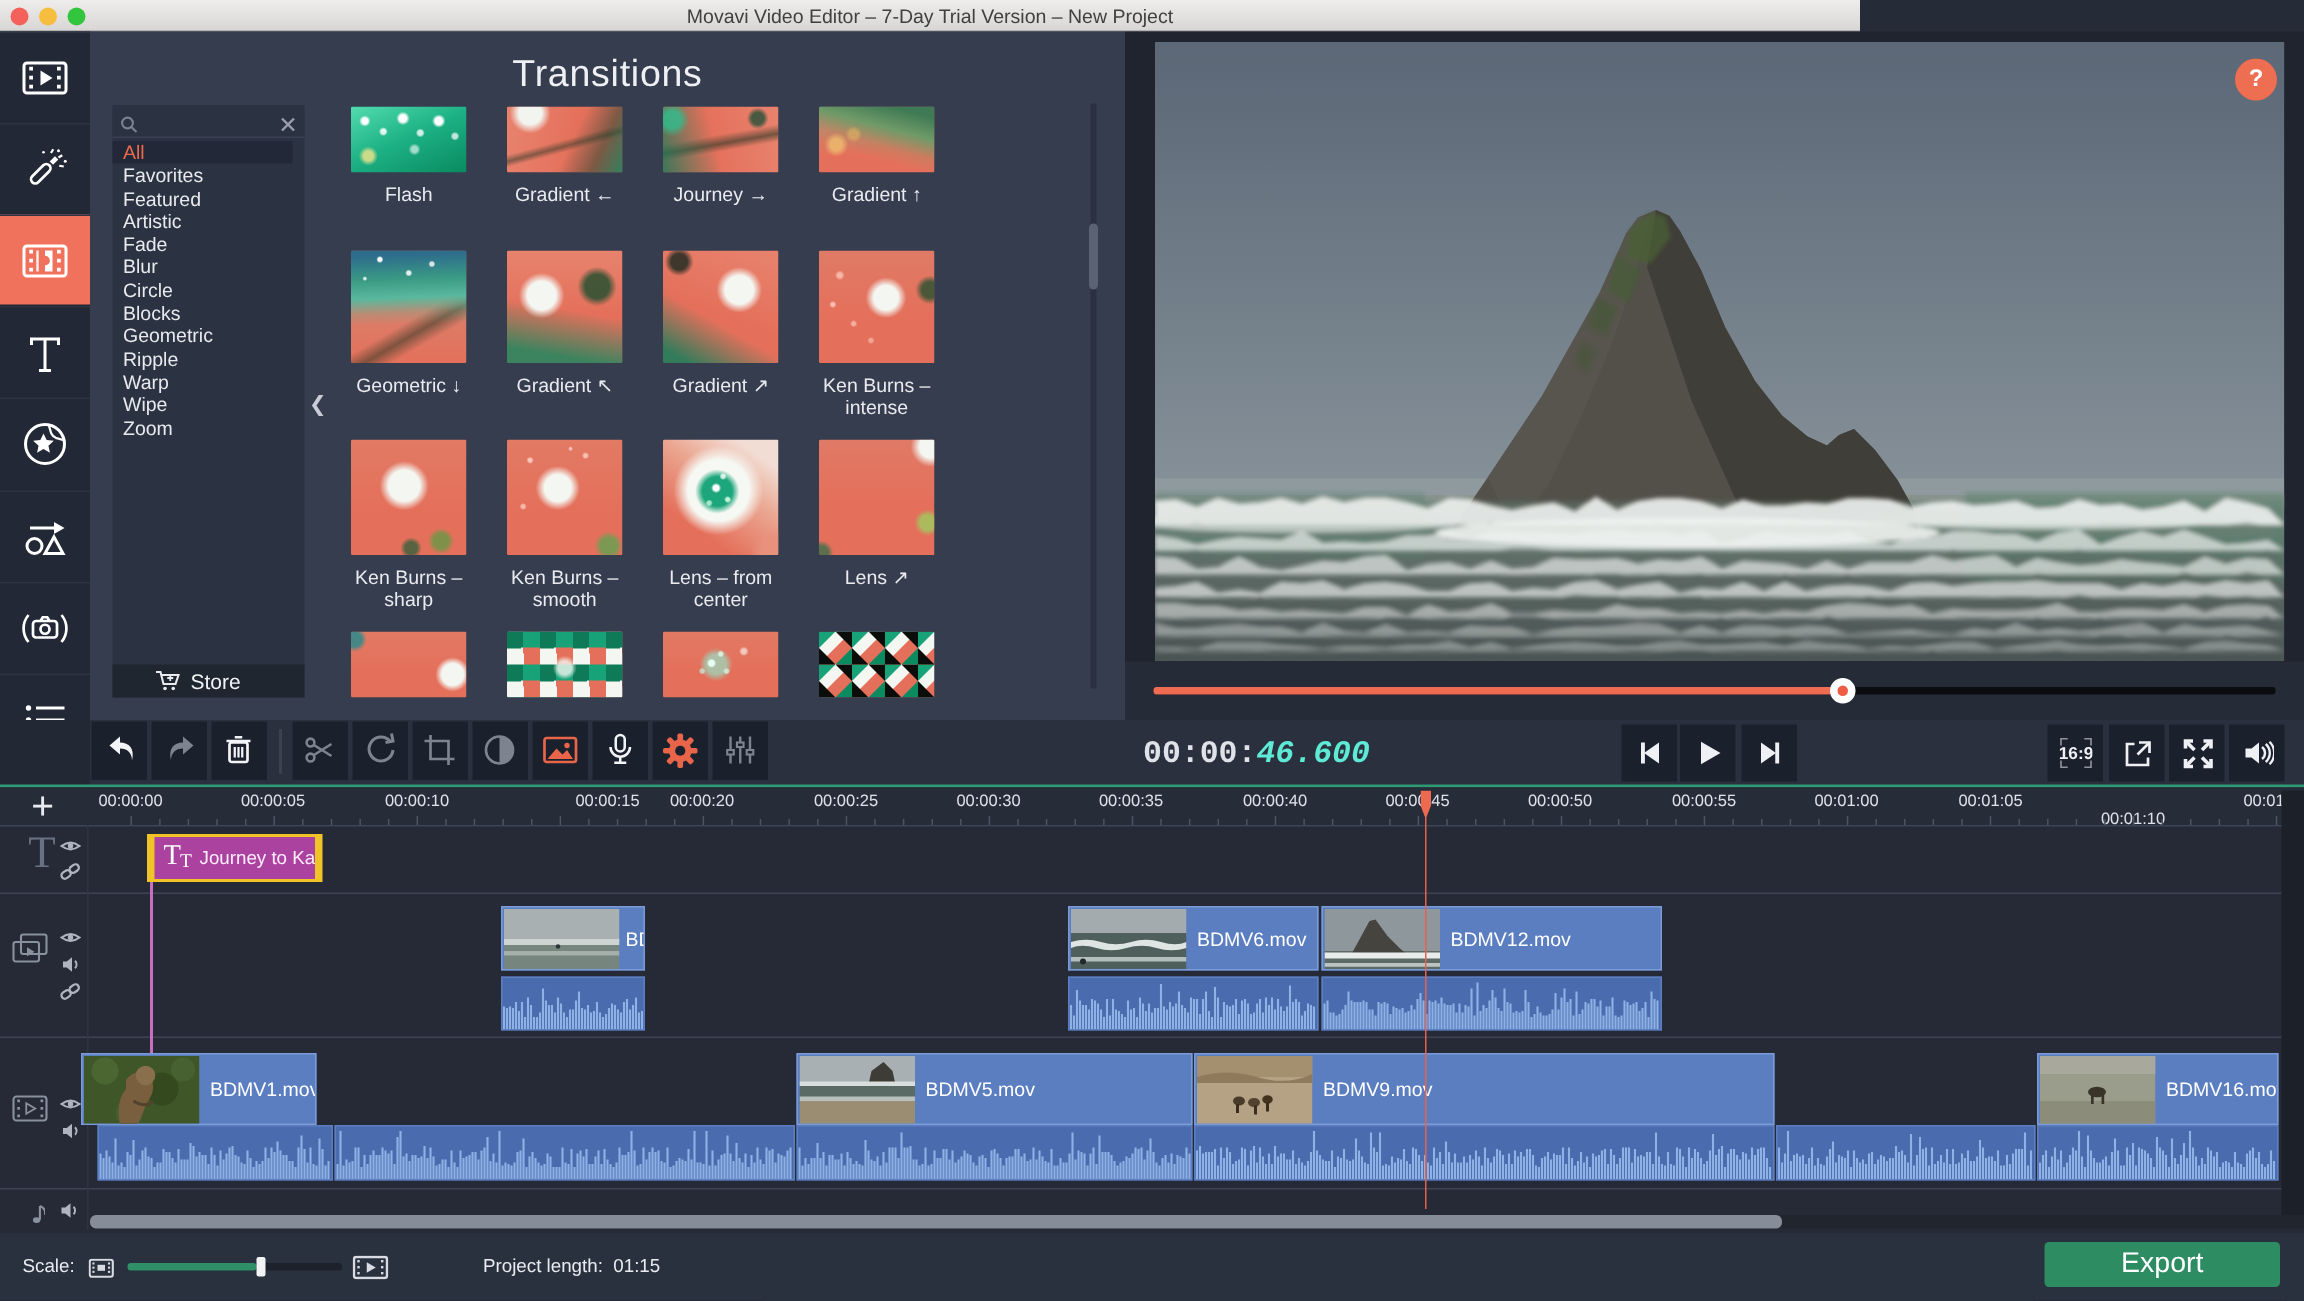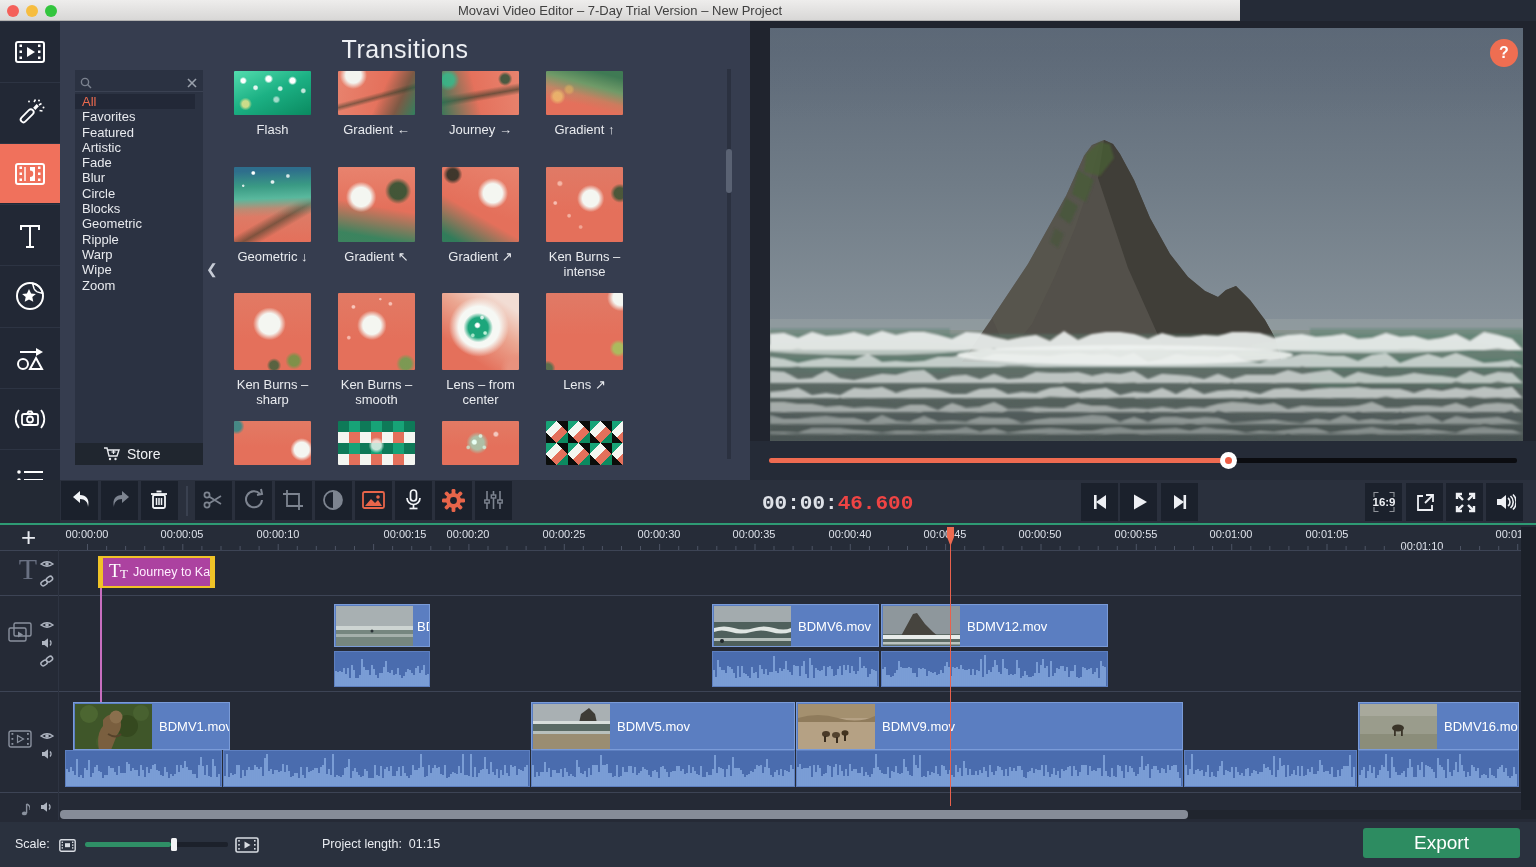--- a/index.html
+++ b/index.html
@@ -405,21 +405,21 @@
           <path d="M3 8 L3 3 L8 3 M15 3 L20 3 L20 8 M20 15 L20 20 L15 20 M8 20 L3 20 L3 15" fill="none" stroke="#eef0f4" stroke-width="2.4"></path>
           <path d="M3 3 l6 6 M20 3 l-6 6 M20 20 l-6 -6 M3 20 l6 -6" stroke="#eef0f4" stroke-width="2.4"></path>
         </svg>
       </div>
 <div class="pbtn" style="left:1426px;">
         <svg class="abs" style="left:8px;top:8px;" width="22" height="22" viewBox="0 0 22 22">
           <path d="M3 8 H7 L12 4 V18 L7 14 H3 Z" fill="#eef0f4"></path>
           <path d="M14 7 a5 5 0 0 1 0 8 M16.5 5 a8 8 0 0 1 0 12 M19 3.5 a10.5 10.5 0 0 1 0 15" fill="none" stroke="#eef0f4" stroke-width="1.6"></path>
         </svg>
       </div>
-<div class="abs" style="left:702px;top:12px;font-family:'Liberation Mono',monospace;font-size:21px;font-weight:bold;"><span style="color:#dfe2e8;">00:00:</span><span style="color:#ef4444;">46.600</span></div>
+<div class="abs" style="left:702px;top:12px;font-family:'Liberation Mono',monospace;font-size:21px;font-weight:bold;"><span style="color:#dfe2e8;">00:00:</span><span style="color:#5eead4;font-style:italic;">46.600</span></div>
 </div>
 <div class="abs" id="greenline"></div>
 <div class="abs" id="timeline">
 <div id="ruler"></div>
 <div id="plus">+</div>
 <div class="rlab" style="left:87px;">00:00:00</div>
       <div class="rlab" style="left:182px;">00:00:05</div>
       <div class="rlab" style="left:278px;">00:00:10</div>
       <div class="rlab" style="left:361px;margin-left:44px;">00:00:15</div>
       <div class="rlab" style="left:468px;">00:00:20</div>
@@ -609,21 +609,21 @@
     </div>
 <div class="wave abs" style="left:334px;top:651px;width:96px;height:36px;"><svg width="94" height="34">
         <path d="M1,34V19M3,34V20M5,34V19M7,34V20M9,34V16M11,34V22M13,34V16M15,34V26M17,34V13M19,34V18M21,34V26M23,34V26M25,34V23M27,34V7M29,34V15M31,34V18M33,34V18M35,34V23M37,34V13M39,34V17M41,34V23M43,34V26M45,34V21M47,34V21M49,34V15M51,34V9M53,34V20M55,34V21M57,34V18M59,34V23M61,34V22M63,34V16M65,34V23M67,34V26M69,34V24M71,34V20M73,34V17M75,34V18M77,34V21M79,34V23M81,34V16M83,34V14M85,34V21M87,34V18M89,34V13M91,34V23M93,34V22" stroke="#8fb2e6" stroke-width="1.4" fill="none"></path>
       </svg></div>
 <div class="wave abs" style="left:712px;top:651px;width:167px;height:36px;"><svg width="165" height="34">
         <path d="M1,34V18M3,34V25M5,34V8M7,34V15M9,34V18M11,34V18M13,34V21M15,34V14M17,34V15M19,34V17M21,34V21M23,34V26M25,34V14M27,34V25M29,34V14M31,34V21M33,34V22M35,34V24M37,34V26M39,34V15M41,34V21M43,34V20M45,34V26M47,34V13M49,34V17M51,34V22M53,34V17M55,34V23M57,34V20M59,34V20M61,34V4M63,34V19M65,34V21M67,34V16M69,34V19M71,34V17M73,34V9M75,34V18M77,34V20M79,34V23M81,34V13M83,34V14M85,34V14M87,34V24M89,34V14M91,34V9M93,34V22M95,34V26M97,34V6M99,34V13M101,34V26M103,34V16M105,34V18M107,34V19M109,34V18M111,34V14M113,34V24M115,34V15M117,34V14M119,34V17M121,34V24M123,34V23M125,34V17M127,34V14M129,34V23M131,34V13M133,34V18M135,34V13M137,34V21M139,34V14M141,34V19M143,34V22M145,34V19M147,34V5M149,34V16M151,34V14M153,34V16M155,34V25M157,34V22M159,34V17M161,34V18M163,34V19" stroke="#8fb2e6" stroke-width="1.4" fill="none"></path>
       </svg></div>
 <div class="wave abs" style="left:881px;top:651px;width:227px;height:36px;"><svg width="225" height="34">
         <path d="M1,34V17M3,34V15M5,34V23M7,34V23M9,34V25M11,34V24M13,34V21M15,34V18M17,34V9M19,34V15M21,34V16M23,34V16M25,34V16M27,34V15M29,34V16M31,34V21M33,34V21M35,34V25M37,34V16M39,34V17M41,34V16M43,34V17M45,34V24M47,34V19M49,34V20M51,34V21M53,34V20M55,34V23M57,34V22M59,34V18M61,34V21M63,34V14M65,34V10M67,34V15M69,34V24M71,34V15M73,34V16M75,34V15M77,34V17M79,34V13M81,34V17M83,34V18M85,34V18M87,34V17M89,34V23M91,34V17M93,34V23M95,34V18M97,34V19M99,34V7M101,34V25M103,34V3M105,34V22M107,34V18M109,34V20M111,34V15M113,34V8M115,34V13M117,34V20M119,34V22M121,34V7M123,34V16M125,34V17M127,34V23M129,34V22M131,34V23M133,34V22M135,34V8M137,34V16M139,34V26M141,34V24M143,34V19M145,34V23M147,34V25M149,34V25M151,34V24M153,34V21M155,34V10M157,34V21M159,34V13M161,34V7M163,34V16M165,34V14M167,34V25M169,34V9M171,34V24M173,34V21M175,34V16M177,34V17M179,34V14M181,34V14M183,34V19M185,34V15M187,34V25M189,34V19M191,34V19M193,34V13M195,34V25M197,34V26M199,34V25M201,34V15M203,34V16M205,34V18M207,34V17M209,34V16M211,34V22M213,34V20M215,34V16M217,34V26M219,34V9M221,34V14M223,34V15" stroke="#8fb2e6" stroke-width="1.4" fill="none"></path>
       </svg></div>
-<div class="clip abs" style="left:73px;top:702px;width:157px;height:48px;padding-left:45px;">
+<div class="clip abs" style="left:54px;top:702px;width:157px;height:48px;padding-left:45px;">
       <svg width="77" height="46" viewBox="0 0 77 46" style="position:absolute;left:1px;top:1px;">
         <rect width="77" height="46" fill="#3f5629"></rect>
         <circle cx="14" cy="10" r="9" fill="#4c6631"></circle>
         <circle cx="52" cy="22" r="11" fill="#35491f"></circle>
         <circle cx="66" cy="9" r="8" fill="#486130"></circle>
         <circle cx="30" cy="38" r="9" fill="#445e2c"></circle>
         <path d="M28 16 q7 -9 16 -3 q5 9 -2 18 l-6 15 h-12 q-3 -16 4 -24z" fill="#7a5f3f"></path>
         <circle cx="41" cy="13" r="6.5" fill="#8a6f4d"></circle>
         <path d="M33 30 q8 5 13 0" stroke="#55422a" fill="none" stroke-width="2"></path>
       </svg>

